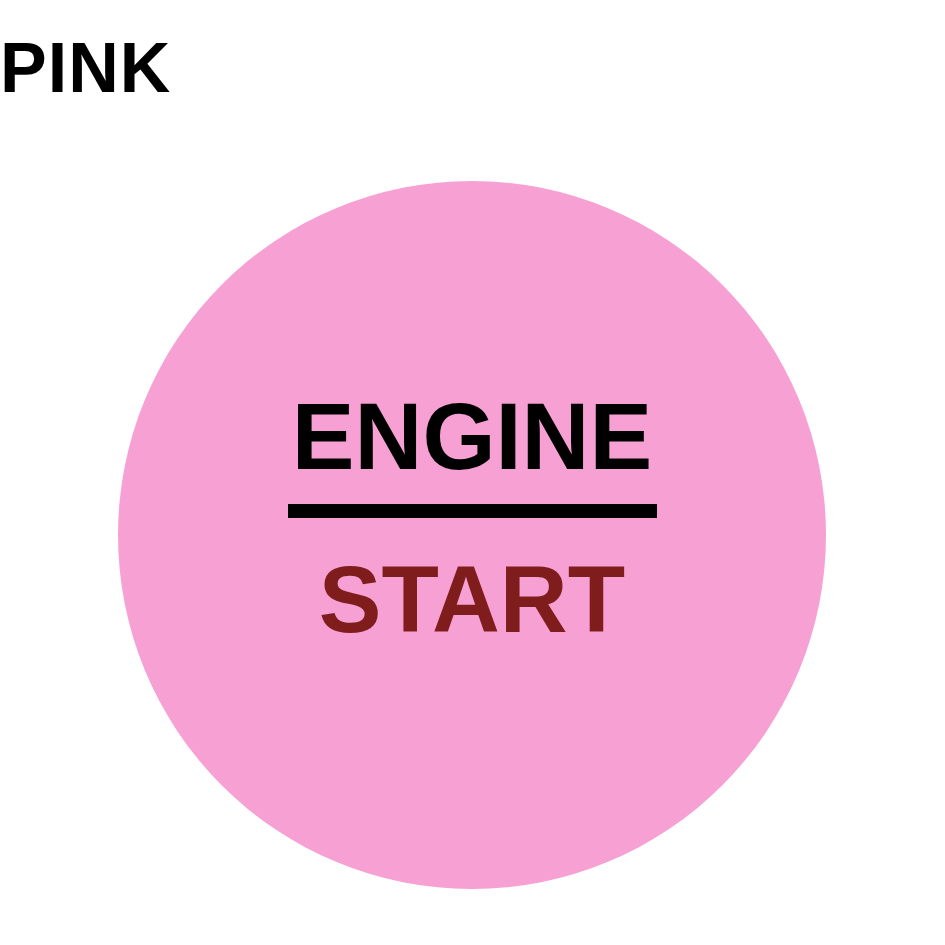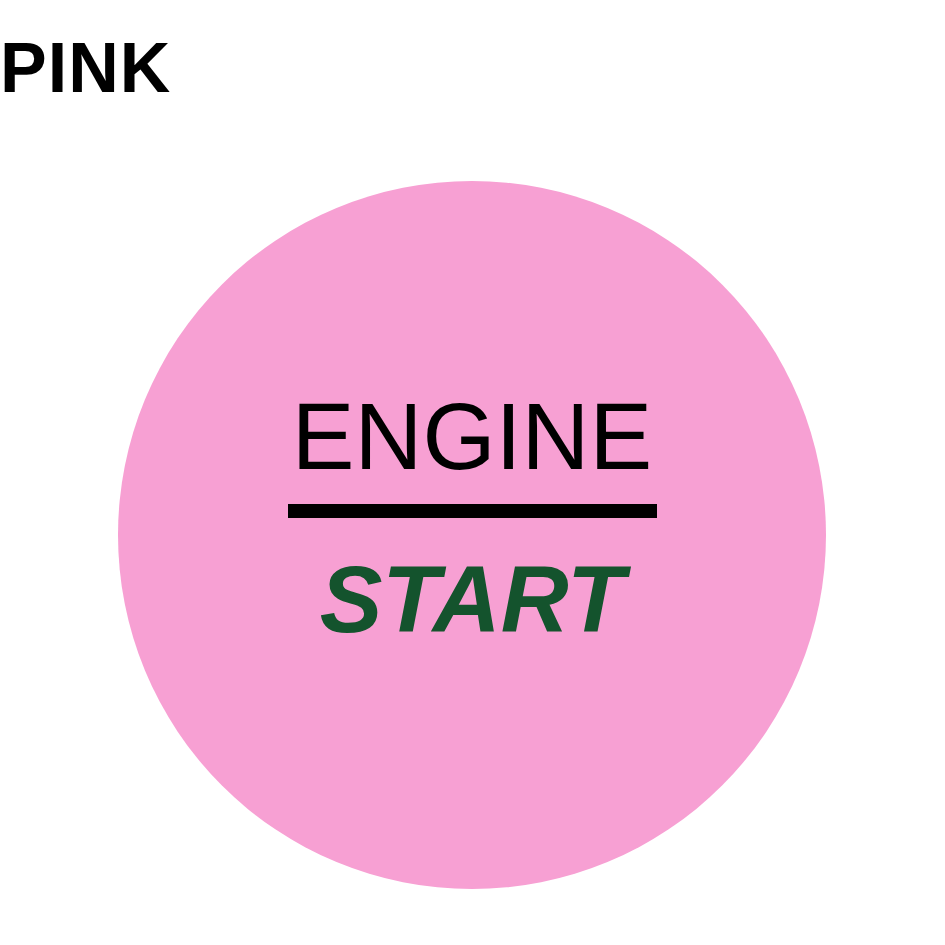--- a/index.html
+++ b/index.html
@@ -7,28 +7,28 @@
   .title {
     position: absolute; left: 0; top: 30px; width: 945px; text-align: left;
     font-weight: 700; font-size: 70px; line-height: 76px; color: #000; letter-spacing: 1px;
   }
   .button {
     position: absolute; left: 118px; top: 181px; width: 708px; height: 708px;
     border-radius: 50%; background: #f7a0d3; cursor: pointer;
   }
   .label-top {
     position: absolute; left: 0; top: 209px; width: 708px; text-align: center;
-    font-weight: 400; font-size: 94px; line-height: 94px; color: #000;
+    font-weight: 700; font-size: 94px; line-height: 94px; color: #000;
   }
   .divider {
     position: absolute; left: 170px; top: 323px; width: 369px; height: 14px; background: #000;
   }
   .label-bottom {
     position: absolute; left: 0; top: 372px; width: 708px; text-align: center;
-    font-weight: 700; font-size: 94px; line-height: 94px; color: #14532d; font-style: italic;
+    font-weight: 700; font-size: 94px; line-height: 94px; color: #7f1d1d;
   }
 </style>
 </head>
 <body>
 
 <div class="title">PINK</div>
 
 <div class="button">
   <div class="label-top">ENGINE</div>
   <div class="divider"></div>

